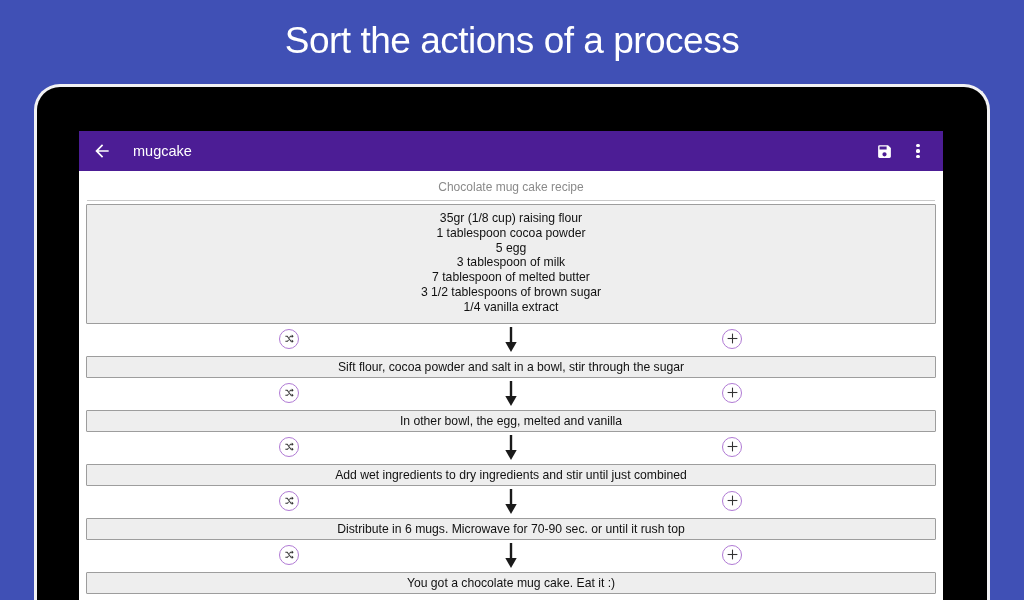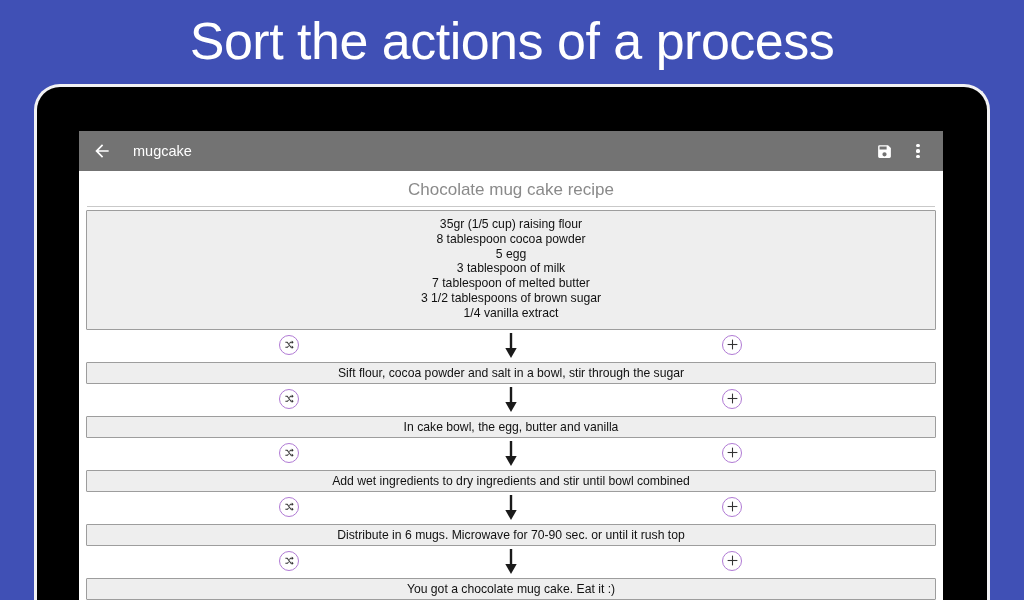--- a/index.html
+++ b/index.html
@@ -20,21 +20,21 @@
   .promo-title {
     position: absolute;
     top: 0;
     left: 0;
     width: 1024px;
     height: 82px;
     display: flex;
     align-items: center;
     justify-content: center;
     color: #ffffff;
-    font-size: 52px;
+    font-size: 37px;
     font-weight: 400;
     letter-spacing: -0.5px;
     white-space: nowrap;
   }
 
   
   .device-frame {
     position: absolute;
     left: 34px;
     top: 84px;
@@ -52,21 +52,21 @@
     top: 44px;
     width: 864px;
     height: 520px;
     background: #ffffff;
     overflow: hidden;
   }
 
   
   .app-bar {
     height: 40px;
-    background: #737373;
+    background: #4c1d95;
     display: flex;
     align-items: center;
     padding: 0 12px 0 10px;
     position: relative;
   }
 
   .app-bar-back {
     width: 26px;
     height: 26px;
     display: flex;
@@ -114,21 +114,21 @@
   
   .content {
     padding: 0 7px;
     background: #ffffff;
     height: 480px;
   }
 
   .recipe-caption {
     text-align: center;
     color: #8a8a8a;
-    font-size: 17px;
+    font-size: 12px;
     padding: 9px 0 6px;
   }
 
   .caption-rule {
     height: 1px;
     background: #c9c9c9;
     margin: 0 1px 3px;
   }
 
   
@@ -221,22 +221,22 @@
         </span>
       </div>
     </div>
 
     <div class="content">
 
       <div class="recipe-caption">Chocolate mug cake recipe</div>
       <div class="caption-rule"></div>
 
       <div class="panel ingredients-box">
-        <div class="ingredient-line">35gr (1/5 cup) raising flour</div>
-        <div class="ingredient-line">8 tablespoon cocoa powder</div>
+        <div class="ingredient-line">35gr (1/8 cup) raising flour</div>
+        <div class="ingredient-line">1 tablespoon cocoa powder</div>
         <div class="ingredient-line">5 egg</div>
         <div class="ingredient-line">3 tablespoon of milk</div>
         <div class="ingredient-line">7 tablespoon of melted butter</div>
         <div class="ingredient-line">3 1/2 tablespoons of brown sugar</div>
         <div class="ingredient-line">1/4 vanilla extract</div>
       </div>
 
       <div class="connector">
         <div class="circle-btn shuffle">
           <svg width="11" height="11" viewBox="0 0 24 24" aria-hidden="true">
@@ -272,43 +272,43 @@
           </svg>
         </div>
         <div class="circle-btn add">
           <svg width="13" height="13" viewBox="0 0 24 24" aria-hidden="true">
             <path d="M11 3h2v18h-2z" fill="#333333"></path>
             <path d="M3 11h18v2H3z" fill="#333333"></path>
           </svg>
         </div>
       </div>
 
-      <div class="panel step-box">In cake bowl, the egg, butter and vanilla</div>
-
-      <div class="connector">
-        <div class="circle-btn shuffle">
-          <svg width="11" height="11" viewBox="0 0 24 24" aria-hidden="true">
-            <path d="M17 3l4 4-4 4V8h-2.2l-2.3 3.1-1.3-1.7L13.6 6H17V3zM3 6h4.6l8.1 11H17v-3l4 4-4 4v-3h-2.4L6.5 8H3V6zm0 11h4.3l2.1-2.8 1.3 1.7L8.2 19H3v-2z" fill="#333333"></path>
-          </svg>
-        </div>
-        <div class="down-arrow">
-          <svg width="13" height="26" viewBox="0 0 13 26" aria-hidden="true">
-            <rect x="5.3" y="0" width="2.4" height="17" fill="#1a1a1a"></rect>
-            <polygon points="6.5,25 0.8,15 12.2,15" fill="#1a1a1a"></polygon>
-          </svg>
-        </div>
-        <div class="circle-btn add">
-          <svg width="13" height="13" viewBox="0 0 24 24" aria-hidden="true">
-            <path d="M11 3h2v18h-2z" fill="#333333"></path>
-            <path d="M3 11h18v2H3z" fill="#333333"></path>
-          </svg>
-        </div>
-      </div>
-
-      <div class="panel step-box">Add wet ingredients to dry ingredients and stir until bowl combined</div>
+      <div class="panel step-box">In other bowl, the egg, melted and vanilla</div>
+
+      <div class="connector">
+        <div class="circle-btn shuffle">
+          <svg width="11" height="11" viewBox="0 0 24 24" aria-hidden="true">
+            <path d="M17 3l4 4-4 4V8h-2.2l-2.3 3.1-1.3-1.7L13.6 6H17V3zM3 6h4.6l8.1 11H17v-3l4 4-4 4v-3h-2.4L6.5 8H3V6zm0 11h4.3l2.1-2.8 1.3 1.7L8.2 19H3v-2z" fill="#333333"></path>
+          </svg>
+        </div>
+        <div class="down-arrow">
+          <svg width="13" height="26" viewBox="0 0 13 26" aria-hidden="true">
+            <rect x="5.3" y="0" width="2.4" height="17" fill="#1a1a1a"></rect>
+            <polygon points="6.5,25 0.8,15 12.2,15" fill="#1a1a1a"></polygon>
+          </svg>
+        </div>
+        <div class="circle-btn add">
+          <svg width="13" height="13" viewBox="0 0 24 24" aria-hidden="true">
+            <path d="M11 3h2v18h-2z" fill="#333333"></path>
+            <path d="M3 11h18v2H3z" fill="#333333"></path>
+          </svg>
+        </div>
+      </div>
+
+      <div class="panel step-box">Add wet ingredients to dry ingredients and stir until just combined</div>
 
       <div class="connector">
         <div class="circle-btn shuffle">
           <svg width="11" height="11" viewBox="0 0 24 24" aria-hidden="true">
             <path d="M17 3l4 4-4 4V8h-2.2l-2.3 3.1-1.3-1.7L13.6 6H17V3zM3 6h4.6l8.1 11H17v-3l4 4-4 4v-3h-2.4L6.5 8H3V6zm0 11h4.3l2.1-2.8 1.3 1.7L8.2 19H3v-2z" fill="#333333"></path>
           </svg>
         </div>
         <div class="down-arrow">
           <svg width="13" height="26" viewBox="0 0 13 26" aria-hidden="true">
             <rect x="5.3" y="0" width="2.4" height="17" fill="#1a1a1a"></rect>

